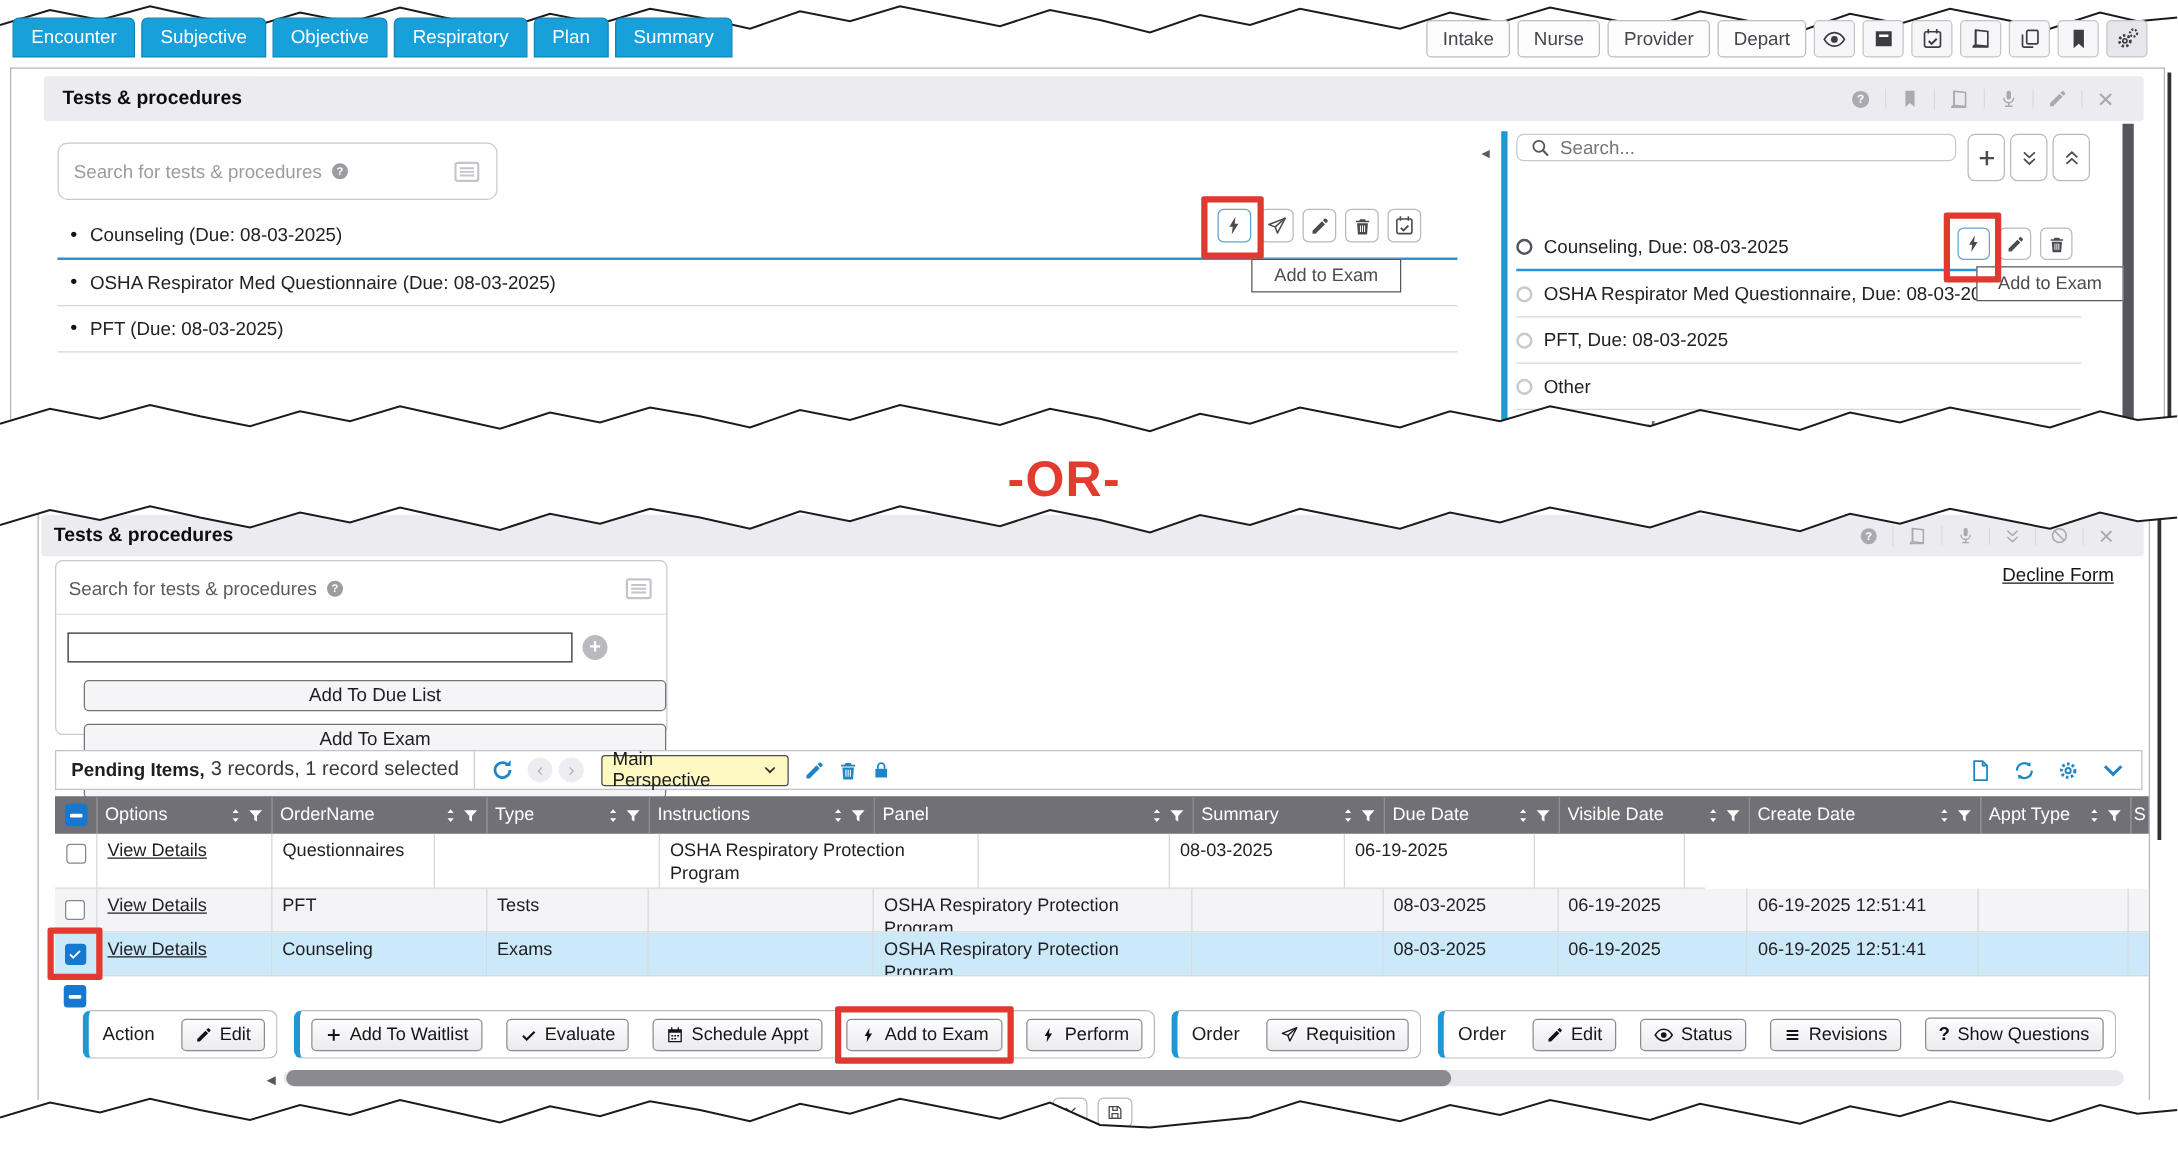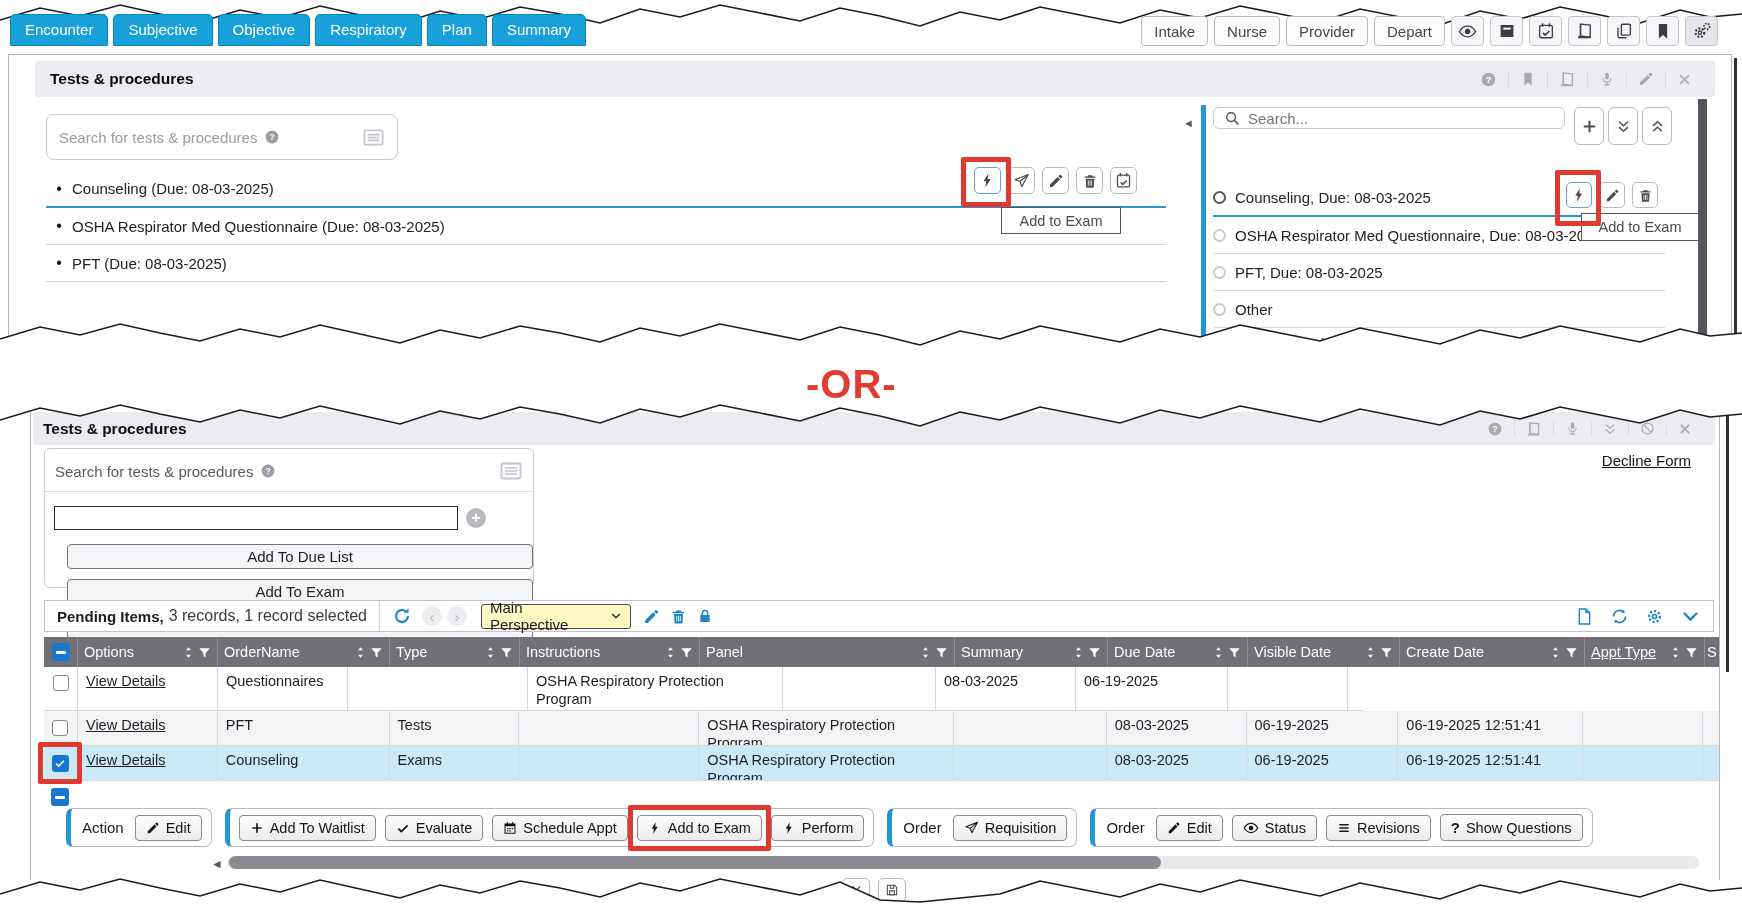--- a/index.html
+++ b/index.html
@@ -62,21 +62,21 @@
   .th .lbl { white-space:nowrap; overflow:hidden; }
   .th .icons { margin-left:auto; display:flex; align-items:center; gap:3px; }
   .td { border-right:1px solid #d8d8dc; border-bottom:1px solid #d8d8dc; padding:5px 8px; color:#1f1f23; line-height:1.25; overflow:hidden; }
   .rowsel .td { background:#cbe9f8; }
   .link { color:#1f1f23; text-decoration:underline; cursor:pointer; }
   .cb { width:16px; height:16px; border:1.5px solid #86868c; border-radius:3px; background:#fff; }
   .cb-on { width:17px; height:17px; border-radius:3px; background:#1778d0; display:flex; align-items:center; justify-content:center; }
   .cb-minus { width:18px; height:18px; border-radius:3px; background:#1778d0; display:flex; align-items:center; justify-content:center; }
   .cb-minus i { display:block; width:10px; height:3px; background:#fff; border-radius:1px; }
 
-  .grp { display:flex; align-items:center; gap:9px; border:1px solid #b9b9bf; border-left:5px solid #1f97d3; border-radius:7px; padding:5px 9px; background:#fff; }
+  .grp { display:flex; align-items:center; gap:19px; border:1px solid #b9b9bf; border-left:5px solid #1f97d3; border-radius:7px; padding:5px 9px; background:#fff; }
   .grp-label { font-size:15px; color:#1b1b1f; padding:0 2px; }
   .abtn { display:flex; align-items:center; gap:6px; background:linear-gradient(#fdfdfe,#ebebee); border:1px solid #8a8a90; border-radius:4px; padding:4px 10px; font-size:14.5px; color:#141418; white-space:nowrap; }
   .rel { position:relative; display:inline-flex; }
 
   .scroll-track { position:absolute; background:#e9e9ed; border-radius:7px; height:13px; }
   .scroll-thumb { position:absolute; background:#8a8a90; border-radius:7px; height:13px; top:0; }
 
   .or-label { position:absolute; z-index:10; font-size:40px; font-weight:800; color:#e23b30; letter-spacing:1px; text-shadow:0 0 4px #fff, 0 0 8px #fff; }
   .edge-dark { position:absolute; background:#55555b; z-index:2; }
 </style>
@@ -680,21 +680,21 @@
           <span class="lbl">Create Date</span>
           <span class="icons">
             <svg class="ic" width="13" height="13">
               <use href="#i-sort"></use>
             </svg>
             <svg class="ic" width="13" height="13">
               <use href="#i-funnel"></use>
             </svg>
           </span>
         </div>
-      <div class="th" style="width:120px;text-decoration:underline;">
+      <div class="th" style="width:120px;">
           <span class="lbl">Appt Type</span>
           <span class="icons">
             <svg class="ic" width="13" height="13">
               <use href="#i-sort"></use>
             </svg>
             <svg class="ic" width="13" height="13">
               <use href="#i-funnel"></use>
             </svg>
           </span>
         </div>

